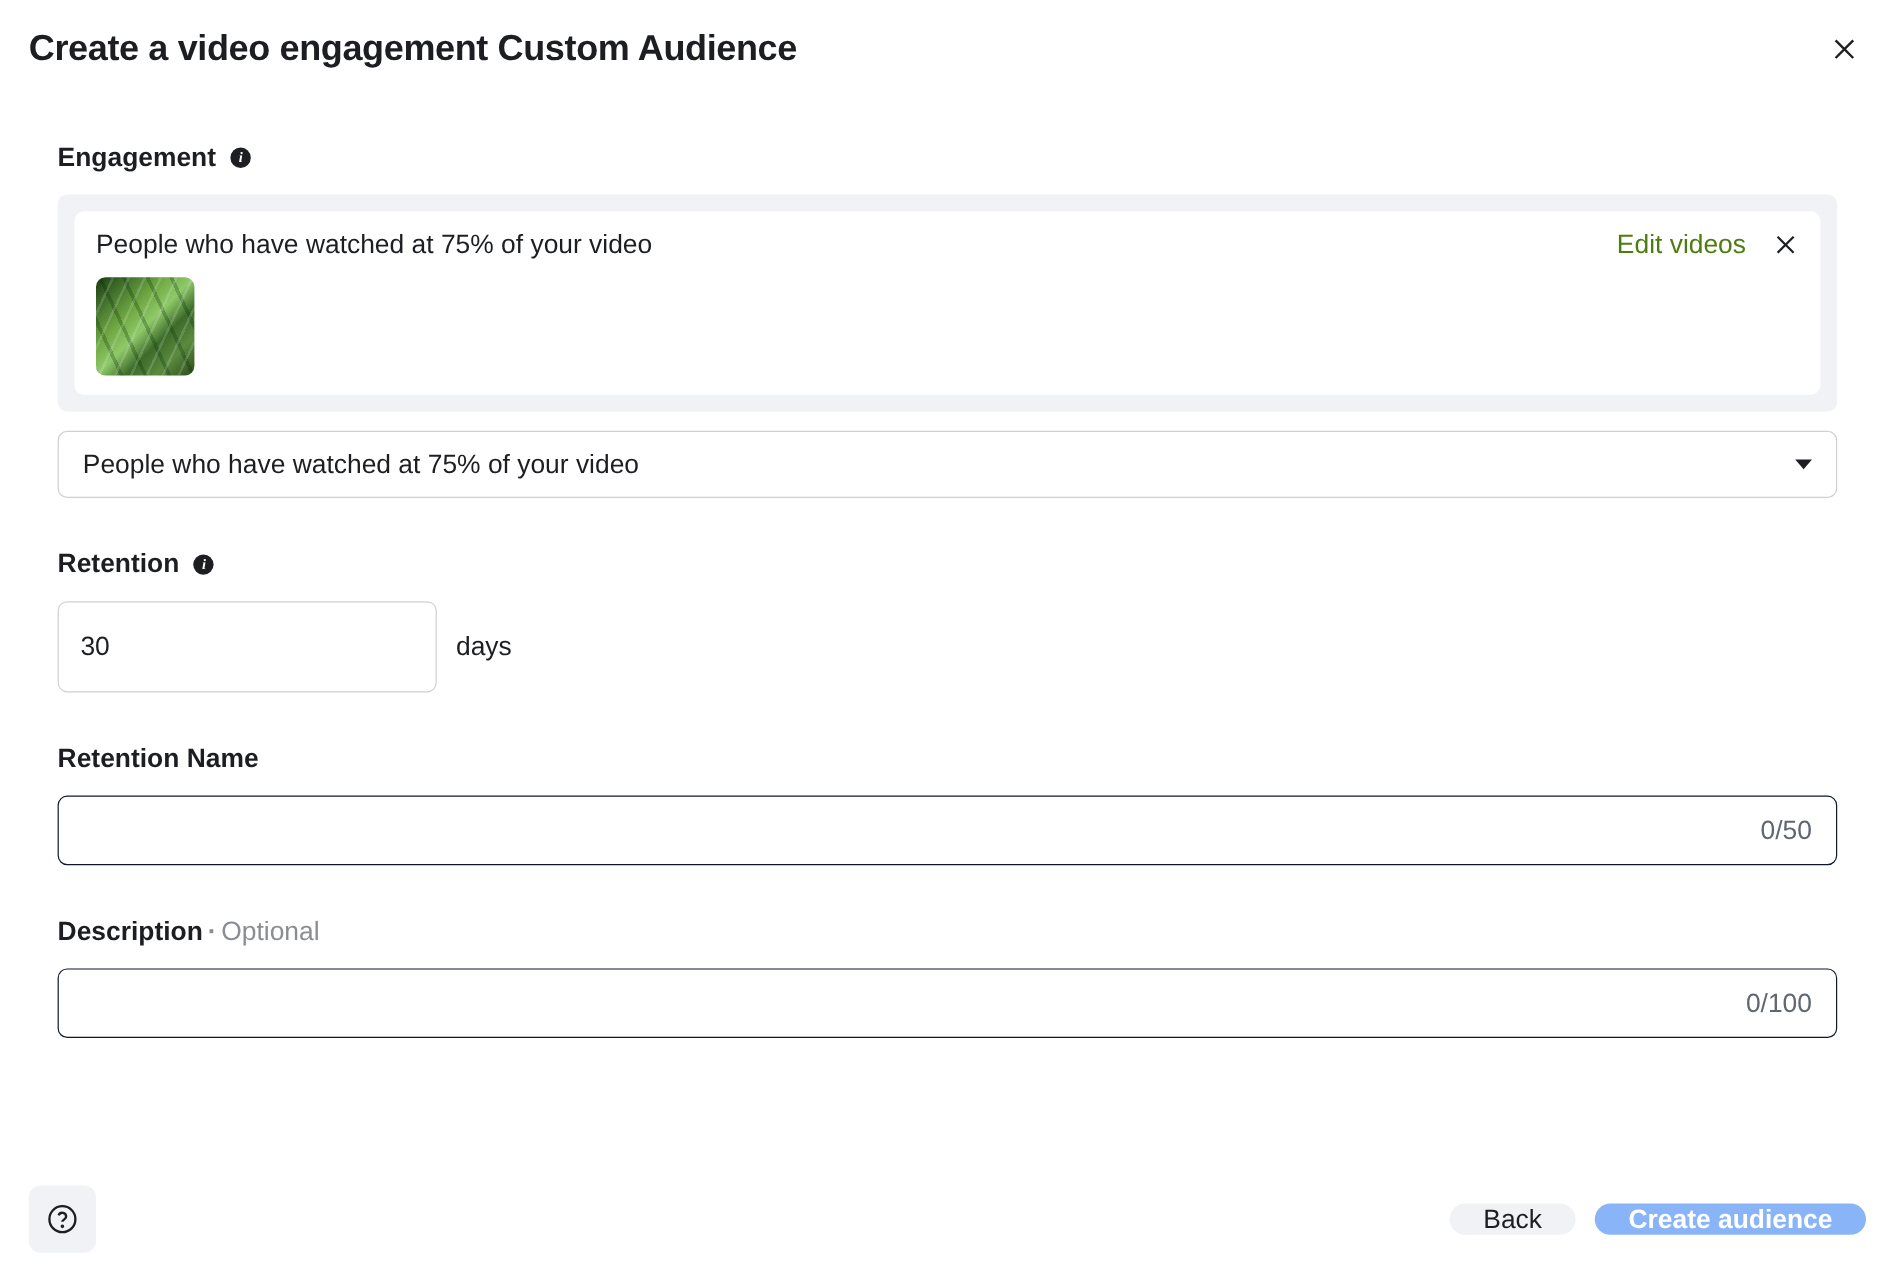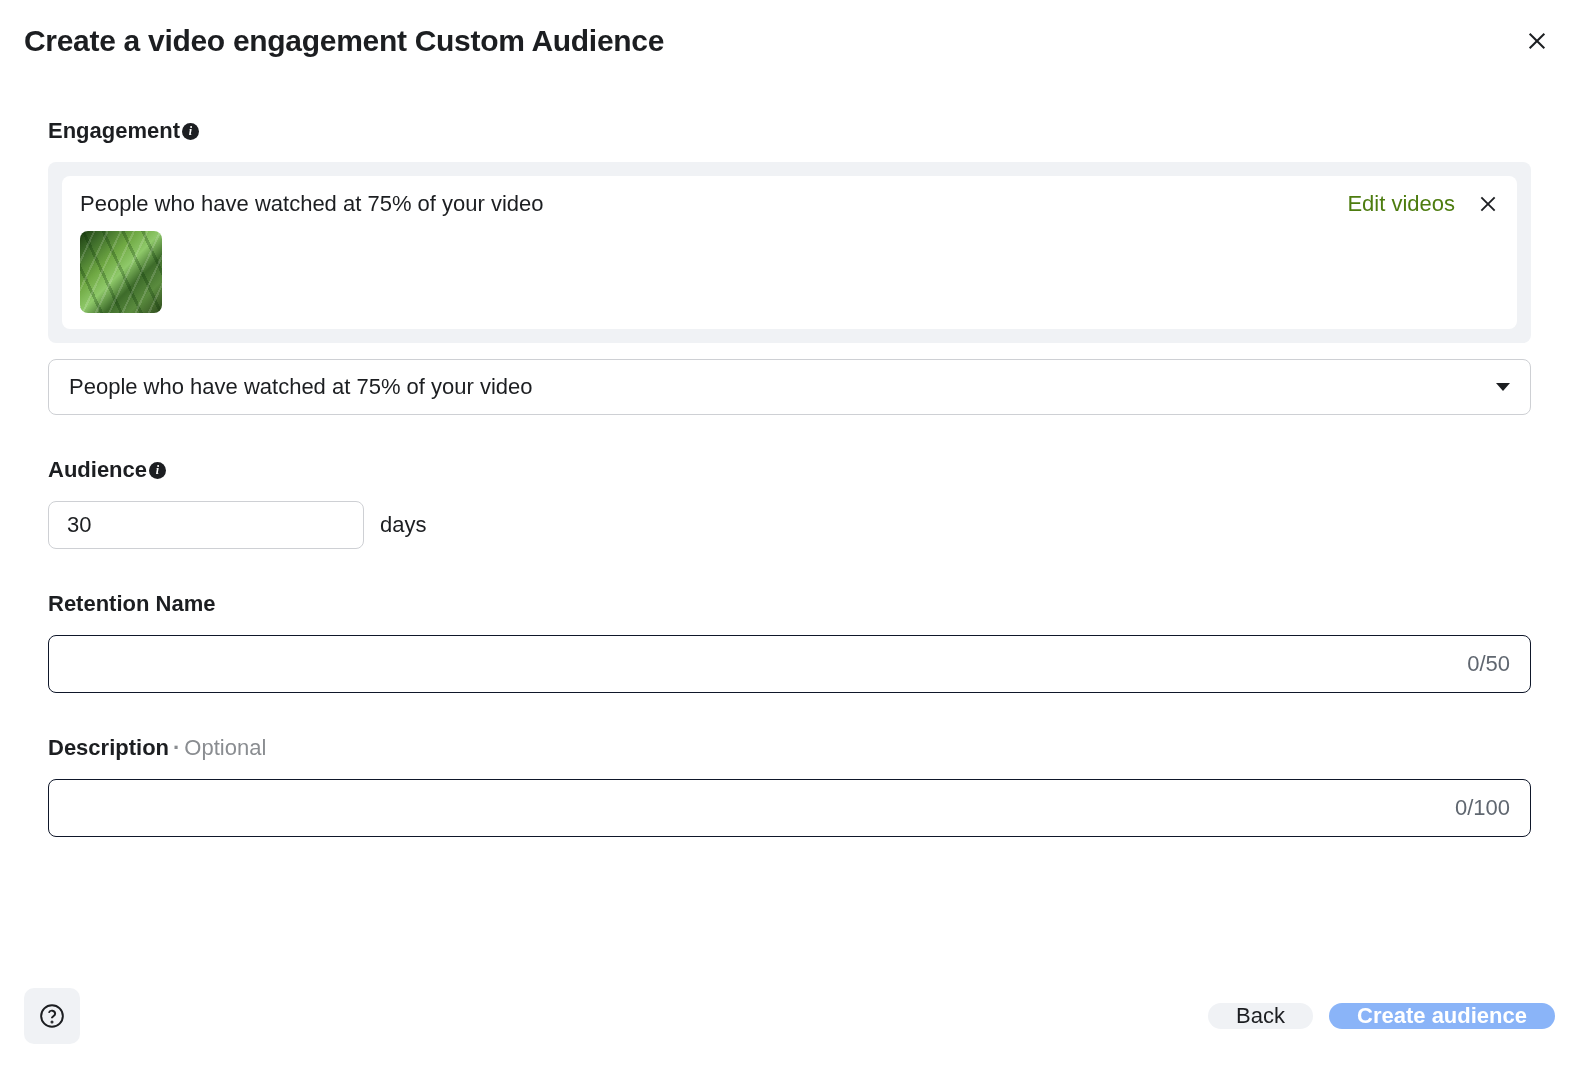--- a/index.html
+++ b/index.html
@@ -40,21 +40,21 @@
     }
     .content {
       padding: 40px 48px 0 48px;
     }
     .section-label {
       font-size: 22px;
       font-weight: 700;
       margin-bottom: 18px;
       display: flex;
       align-items: center;
-      gap: 2px;
+      gap: 12px;
     }
     .info-icon {
       display: inline-flex;
       align-items: center;
       justify-content: center;
       width: 17px;
       height: 17px;
       border-radius: 50%;
       background: #1c1e21;
       color: #fff;
@@ -144,21 +144,21 @@
       border-top: 8px solid #1c1e21;
     }
     .retention-row {
       display: flex;
       align-items: center;
       gap: 16px;
       margin-bottom: 42px;
     }
     .retention-input {
       width: 316px;
-      height: 48px;
+      height: 76px;
       border: 1px solid #ced0d4;
       border-radius: 8px;
       padding: 12px 18px;
       font-size: 22px;
       font-family: inherit;
       color: #1c1e21;
     }
     .days-label {
       font-size: 22px;
       color: #1c1e21;
@@ -285,21 +285,21 @@
       <div class="video-thumb"></div>
     </div>
   </div>
 
   <div class="dropdown">
     <span>People who have watched at 75% of your video</span>
     <span class="caret-down"></span>
   </div>
 
   <div class="section-label">
-    <span>Audience</span>
+    <span>Retention</span>
     <span class="info-icon">i</span>
   </div>
 
   <div class="retention-row">
     <input class="retention-input" type="text" value="30" style="">
     <span class="days-label">days</span>
   </div>
 
   <div class="name-section">
     <div class="section-label">Retention Name</div>

